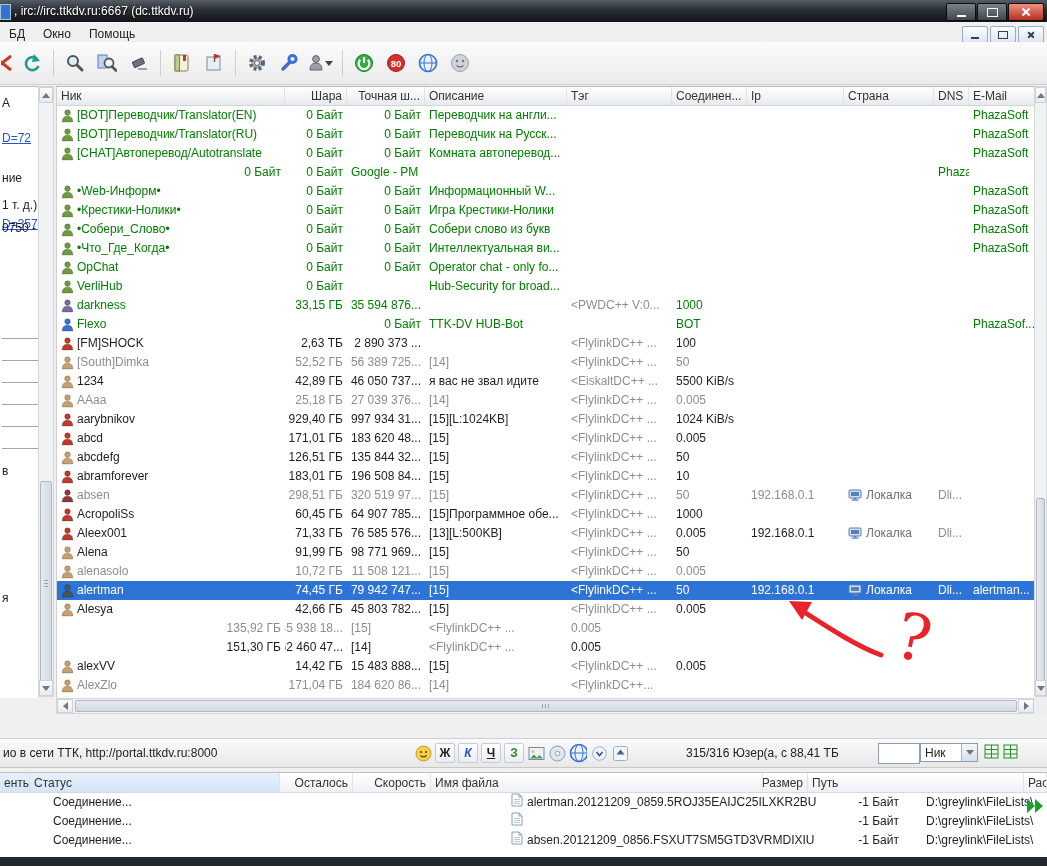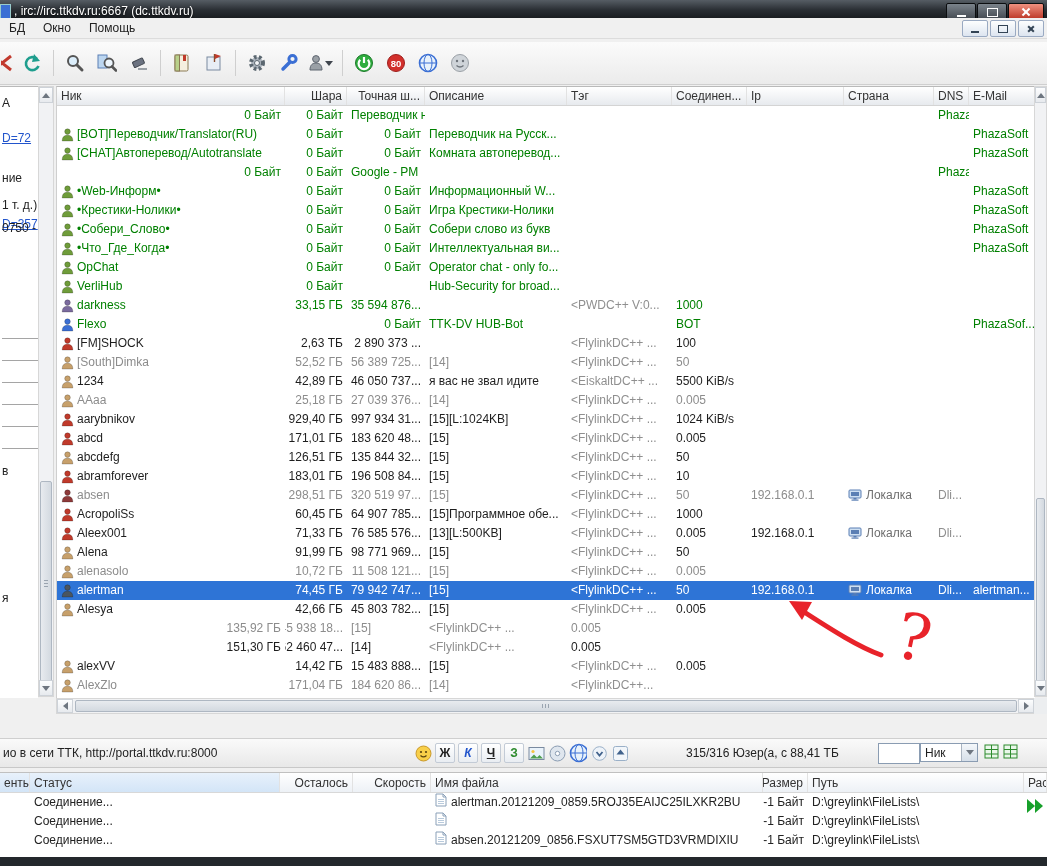--- a/index.html
+++ b/index.html
@@ -15,21 +15,21 @@
   .wbtn{width:28px;height:16px;border:1px solid #0b0d0f;border-radius:2px;
     background:linear-gradient(#7b838b,#40464d);display:flex;align-items:center;justify-content:center;}
   .wbtn.close{width:34px;background:linear-gradient(#ef9180,#b8301f);}
   .g-min{width:9px;height:2px;background:#fff;margin-top:7px;}
   .g-max{width:9px;height:7px;border:1.5px solid #fff;}
   .g-x{position:relative;width:10px;height:10px;}
   .g-x:before,.g-x:after{content:"";position:absolute;left:4px;top:0;width:2px;height:10px;background:#fff;}
   .g-x:before{transform:rotate(45deg);} .g-x:after{transform:rotate(-45deg);}
 
   
-  .menubar{position:absolute;left:0;top:18px;width:1047px;height:20px;background:#f0f0f0;border-bottom:1px solid #dcdcdc;display:flex;align-items:center;}
+  .menubar{position:absolute;left:0;top:24px;width:1047px;height:20px;background:#f0f0f0;border-bottom:1px solid #dcdcdc;display:flex;align-items:center;}
   .mitem{padding:2px 9px;color:#222;}
   .mdis{position:absolute;right:3px;top:2px;display:flex;gap:2px;}
   .mdib{width:24px;height:15px;border:1px solid #9aaac2;border-radius:2px;background:linear-gradient(#fdfefe,#dde5f0);display:flex;align-items:center;justify-content:center;}
   .g-min2{width:8px;height:2px;background:#345;margin-top:6px;}
   .g-max2{width:8px;height:6px;border:1px solid #345;}
   .g-x2{position:relative;width:8px;height:8px;}
   .g-x2:before,.g-x2:after{content:"";position:absolute;left:3px;top:0;width:2px;height:8px;background:#345;}
   .g-x2:before{transform:rotate(45deg);} .g-x2:after{transform:rotate(-45deg);}
 
   
@@ -98,21 +98,21 @@
 
   
   .transfers-bg{position:absolute;left:0;top:772px;width:1047px;height:84px;background:#fff;border-top:1px solid #c0c0c0;}
   .t-header{position:absolute;left:0;top:773px;width:1047px;height:19px;display:grid;
      grid-template-columns:30px 250px 73px 78px 332px 45px 216px 1fr;
      background:linear-gradient(#ffffff,#edf1f6);border-bottom:1px solid #d8d8d8;}
   .t-hcell{padding:0 4px;display:flex;align-items:center;color:#333;border-right:1px solid #e2e2e2;overflow:hidden;white-space:nowrap;}
   .t-hcell.sorted{background:linear-gradient(#e8f1fb,#d3e5f7);}
   .t-hcell.ar{justify-content:flex-end;}
   .t-rows{position:absolute;left:0;top:793px;width:1047px;}
-  .t-row{display:grid;grid-template-columns:30px 250px 73px 78px 332px 45px 216px 1fr;height:19px;line-height:19px;}
+  .t-row{display:grid;grid-template-columns:30px 250px 73px 78px 332px 45px 216px 1fr;height:19px;line-height:19px;gap:19px;}
   .t-cell{padding:0 4px;display:flex;align-items:center;gap:4px;overflow:hidden;white-space:nowrap;color:#222;}
   .t-cell.ar{justify-content:flex-end;}
   .t-greenicon{position:absolute;left:1024px;top:796px;}
 
   .bottomstrip{position:absolute;left:0;top:857px;width:1047px;height:9px;background:#23282c;}
 
   
   .annot{position:absolute;left:0;top:0;width:1047px;height:866px;pointer-events:none;z-index:60;}
 </style>
 </head>
@@ -288,20 +288,29 @@
         <div class="h-cell">Описание</div>
         <div class="h-cell">Тэг</div>
         <div class="h-cell">Соединен...</div>
         <div class="h-cell">Ip</div>
         <div class="h-cell">Страна</div>
         <div class="h-cell">DNS</div>
         <div class="h-cell">E-Mail</div>
       </div>
     <div id="ul-rows">
         <div class="u-row ul-grid c-green">
+          <div class="u-cell">
+            <span class="uicon">
+              <svg width="13" height="14" viewBox="0 0 13 14">
+                <circle cx="6.5" cy="3.6" r="2.8" fill="#6f9c3a" stroke="rgba(0,0,0,.35)" stroke-width="0.6"></circle>
+                <path d="M1.2 13 C1.2 8.8 3.4 7.2 6.5 7.2 C9.6 7.2 11.8 8.8 11.8 13 Z" fill="#6f9c3a" stroke="rgba(0,0,0,.35)" stroke-width="0.6"></path>
+              </svg>
+            </span>
+            <span>[BOT]Переводчик/Translator(EN)</span>
+          </div>
           <div class="u-cell ar">
             <span>0 Байт</span>
           </div>
           <div class="u-cell ar">
             <span>0 Байт</span>
           </div>
           <div class="u-cell">
             <span>Переводчик на англи...</span>
           </div>
           <div class="u-cell tg"></div>

